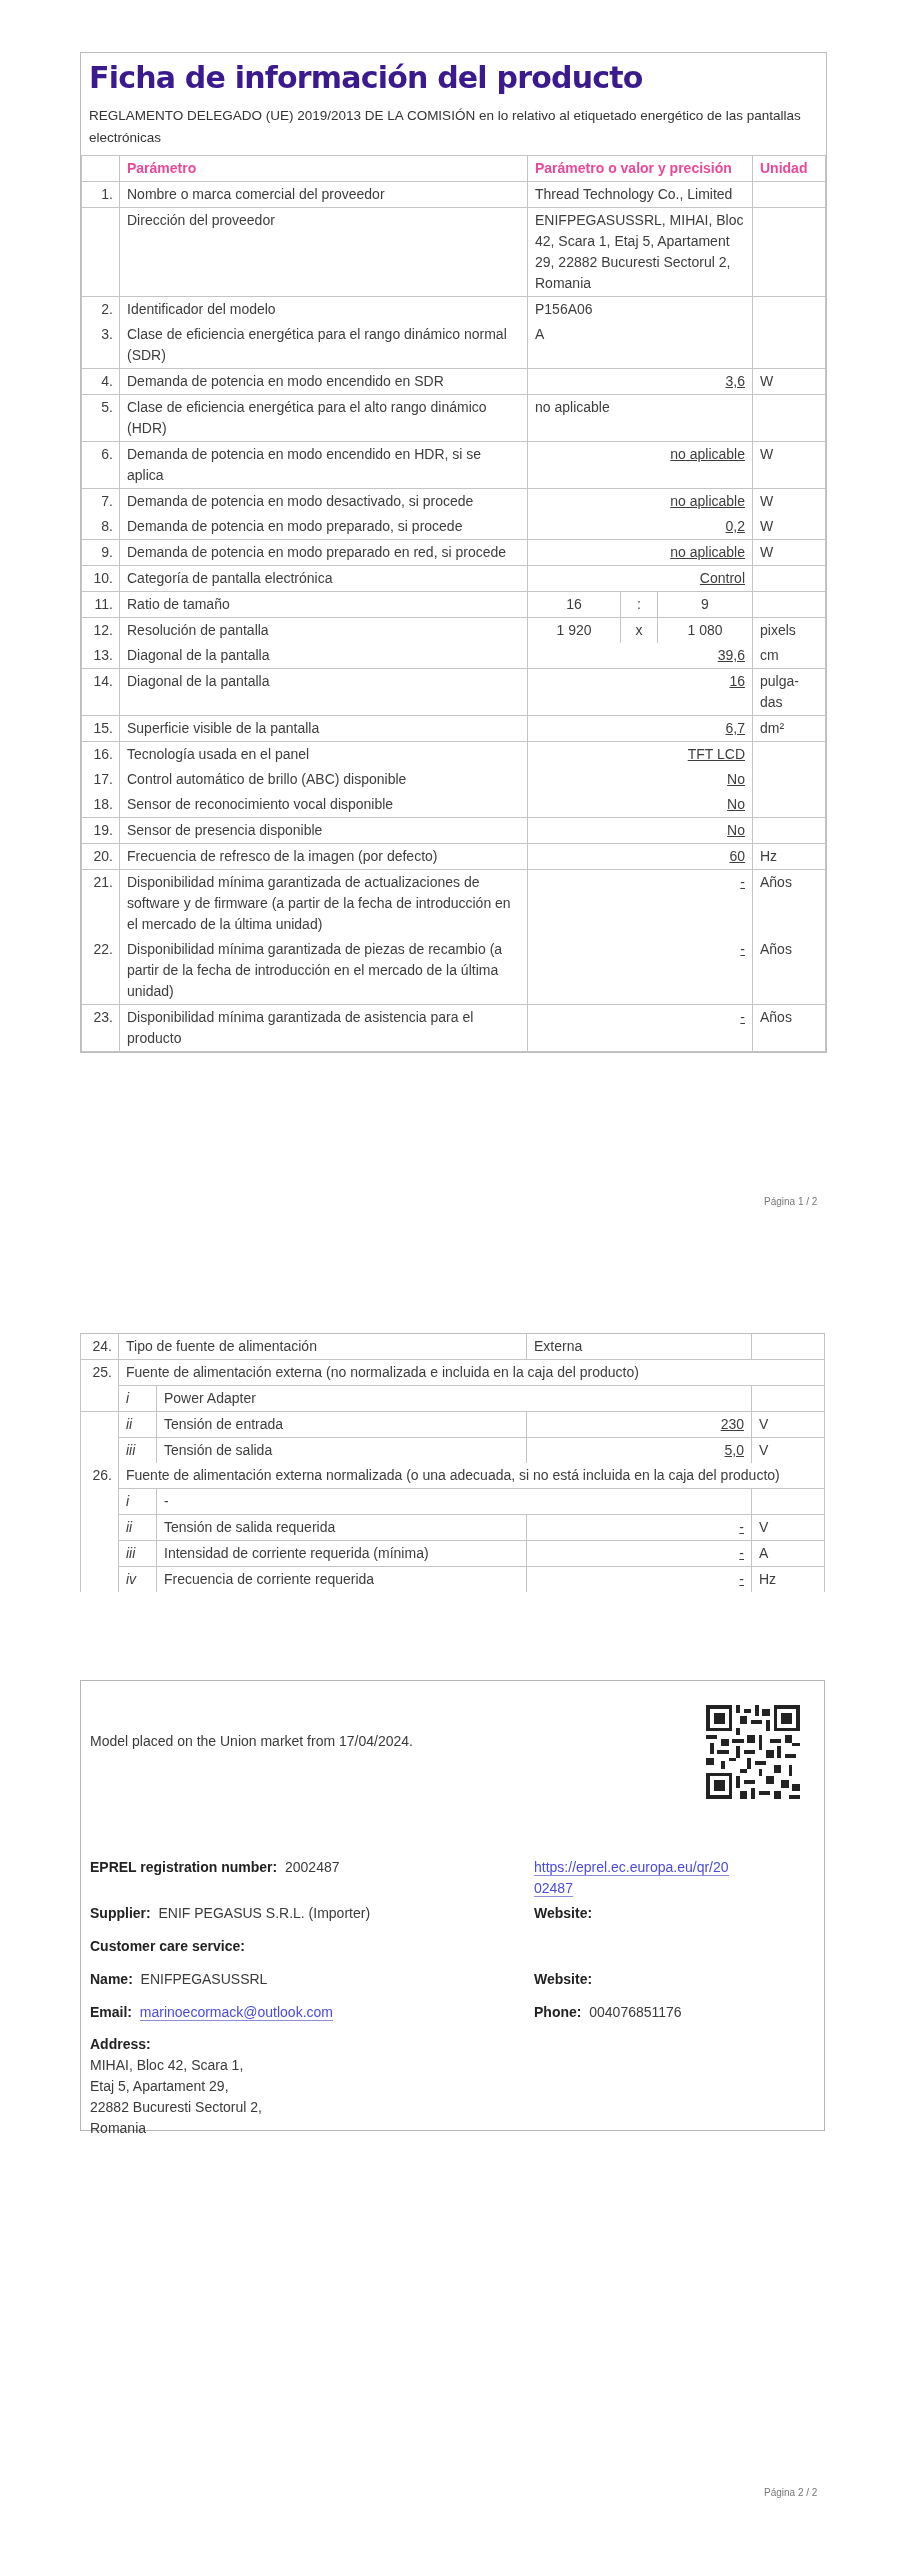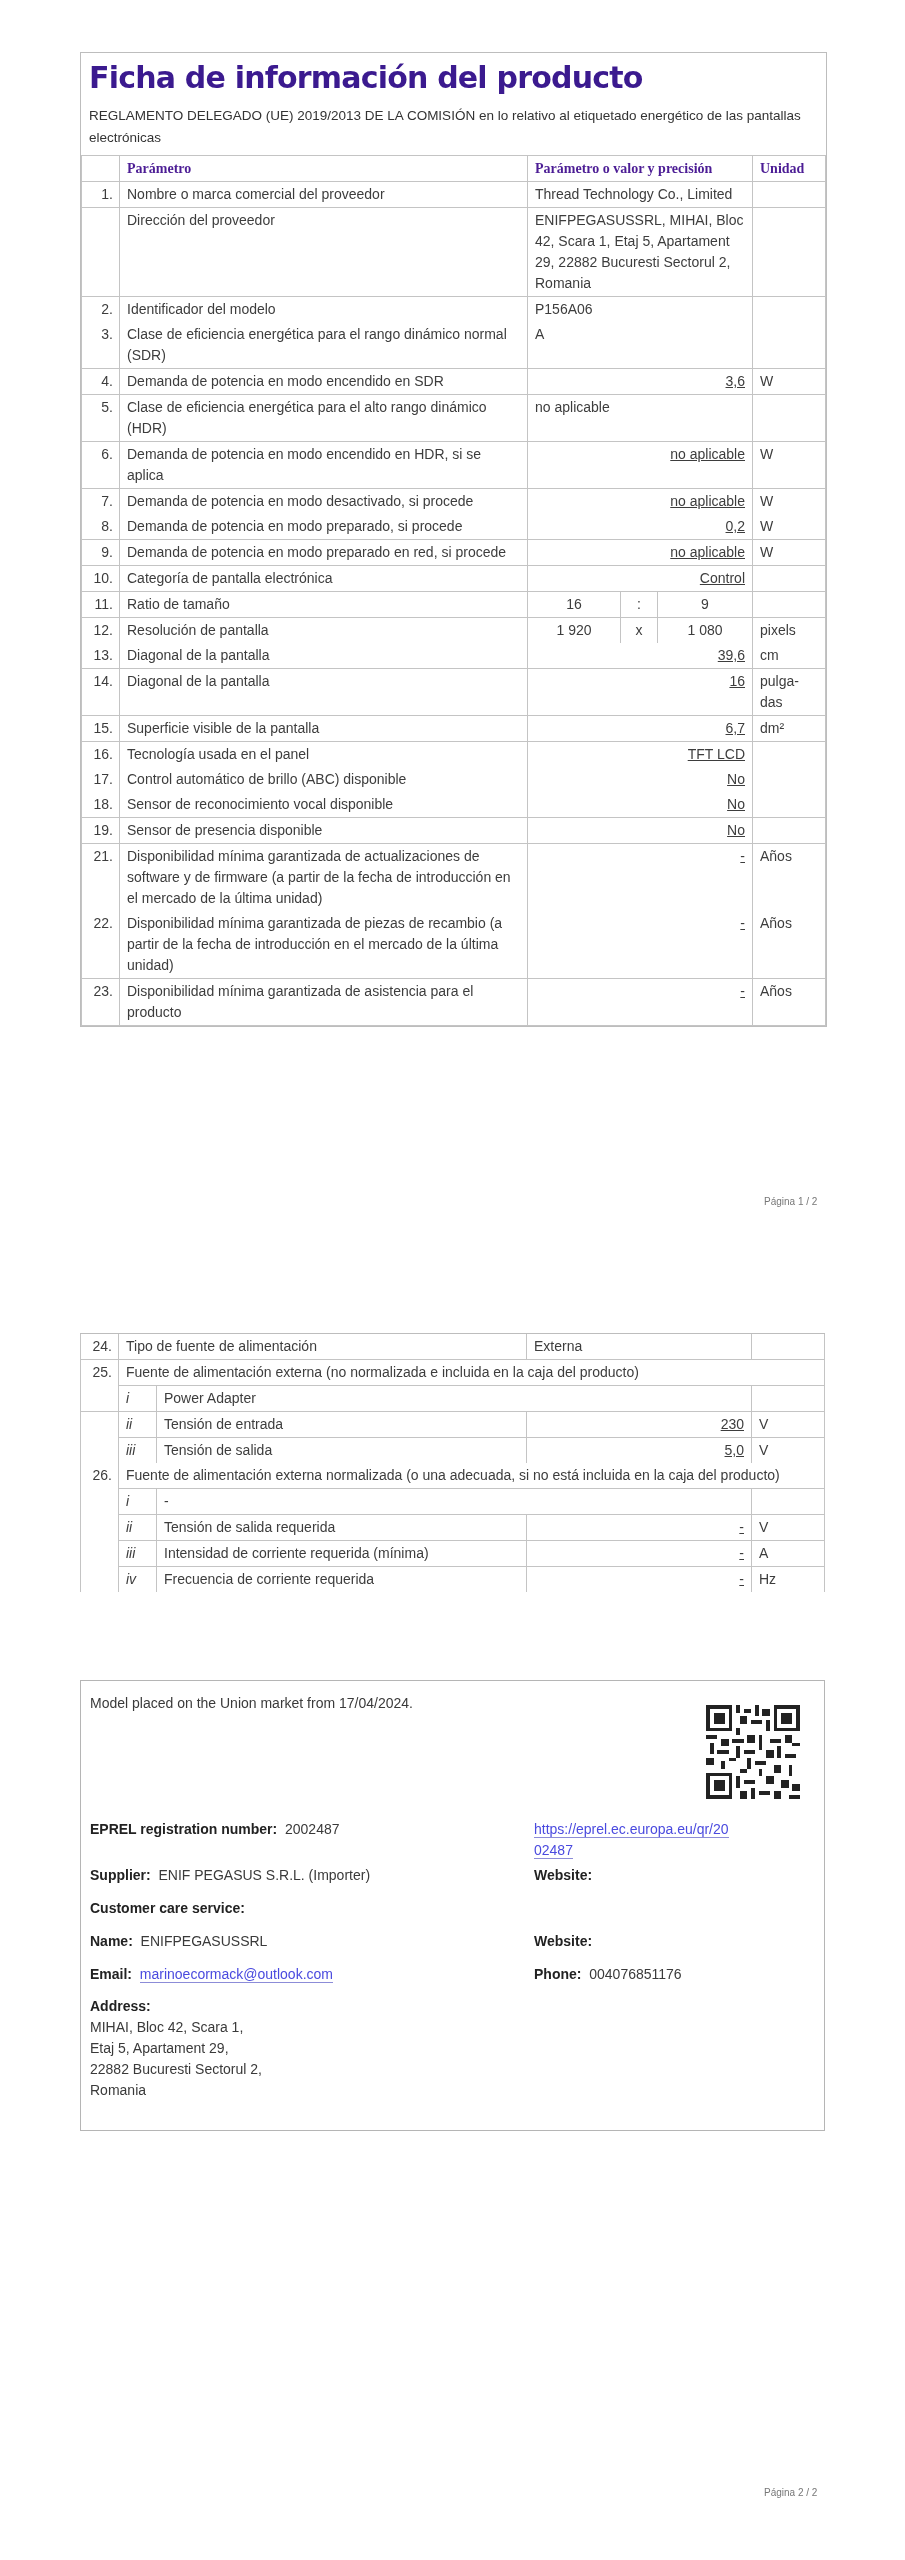--- a/index.html
+++ b/index.html
@@ -7,29 +7,29 @@
          font-family:"Liberation Sans", sans-serif; color:#3a3a3a; }
   .page1 { position:absolute; left:80px; top:52px; width:745px; border:1px solid #bdbdbd; }
   .title { font-family:"DejaVu Sans", sans-serif; font-weight:bold; color:#3b1a8f;
            font-size:30px; letter-spacing:-0.8px; padding:6px 8px 4px 8px; line-height:38px; }
   .subtitle { font-size:13.5px; line-height:22px; padding:4px 8px 6px 8px; color:#333; }
   table { border-collapse:collapse; width:100%; font-size:14px; line-height:21px; color:#3d3d3d; }
   td { border:1px solid #c4c4c4; vertical-align:top; padding:2px 7px 2px 7px; }
   td.num { width:24px; text-align:right; padding-right:6px; }
   .right { text-align:right;text-decoration:underline; }
   .center { text-align:center; }
-  th { font-weight:bold; text-align:left; border:1px solid #c4c4c4; padding:2px 7px; vertical-align:top; color:#4c1d95;font-family:Liberation Serif, serif; }
+  th { font-weight:bold; text-align:left; border:1px solid #c4c4c4; padding:2px 7px; vertical-align:top; color:#ec4899; }
   .nb { border-top:none !important; }
   .nbb { border-bottom:none !important; }
   .roman { font-style:italic; width:22px; }
   .pagenum { position:absolute; font-size:10px; color:#777; }
   .page2t { position:absolute; left:80px; top:1333px; width:745px; border-top:1px solid #bdbdbd; }
   .page2t table { border-left:1px solid #c4c4c4; border-right:1px solid #c4c4c4; }
   .eprel { position:absolute; left:80px; top:1680px; width:743px; height:449px; border:1px solid #b5b5b5; font-size:14px; color:#3a3a3a; }
-  .eprel .ln { position:absolute; line-height:21px; }
+  .eprel .ln { position:absolute; line-height:21px;margin-top:38px; }
   .eprel b { color:#222; }
   .eprel a { color:#4a4adf; text-decoration:none; border-bottom:1px solid #8c8cd8; }
   .qr { position:absolute; left:625px; top:24px; width:94px; height:94px; }
 </style>
 </head>
 <body>
 
 <div class="page1">
   <div class="title">Ficha de información del producto</div>
   <div class="subtitle">REGLAMENTO DELEGADO (UE) 2019/2013 DE LA COMISIÓN en lo relativo al etiquetado energético de las pantallas electrónicas</div>
@@ -165,20 +165,26 @@
       <td class="num nb">18.</td>
       <td class="nb">Sensor de reconocimiento vocal disponible</td>
       <td colspan="3" class="right nb">No</td>
       <td class="nb"></td>
     </tr>
     <tr>
       <td class="num">19.</td>
       <td>Sensor de presencia disponible</td>
       <td colspan="3" class="right">No</td>
       <td></td>
+    </tr>
+    <tr>
+      <td class="num">20.</td>
+      <td>Frecuencia de refresco de la imagen (por defecto)</td>
+      <td colspan="3" class="right">60</td>
+      <td>Hz</td>
     </tr>
     <tr>
       <td class="num nbb">21.</td>
       <td class="nbb">Disponibilidad mínima garantizada de actualizaciones de software y de firmware (a partir de la fecha de introducción en el mercado de la última unidad)</td>
       <td colspan="3" class="right nbb">-</td>
       <td class="nbb">Años</td>
     </tr>
     <tr>
       <td class="num nb">22.</td>
       <td class="nb">Disponibilidad mínima garantizada de piezas de recambio (a partir de la fecha de introducción en el mercado de la última unidad)</td>

